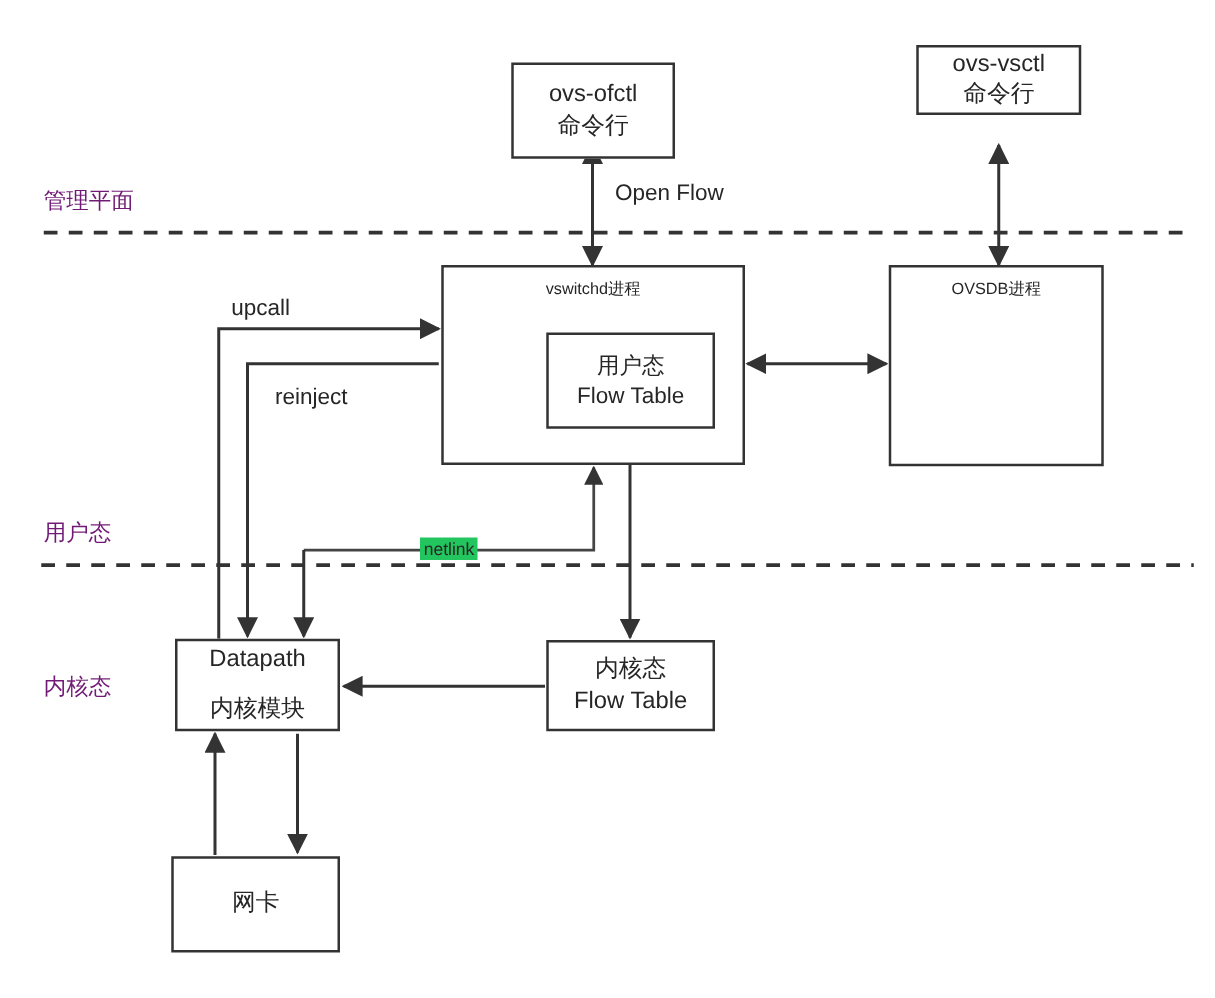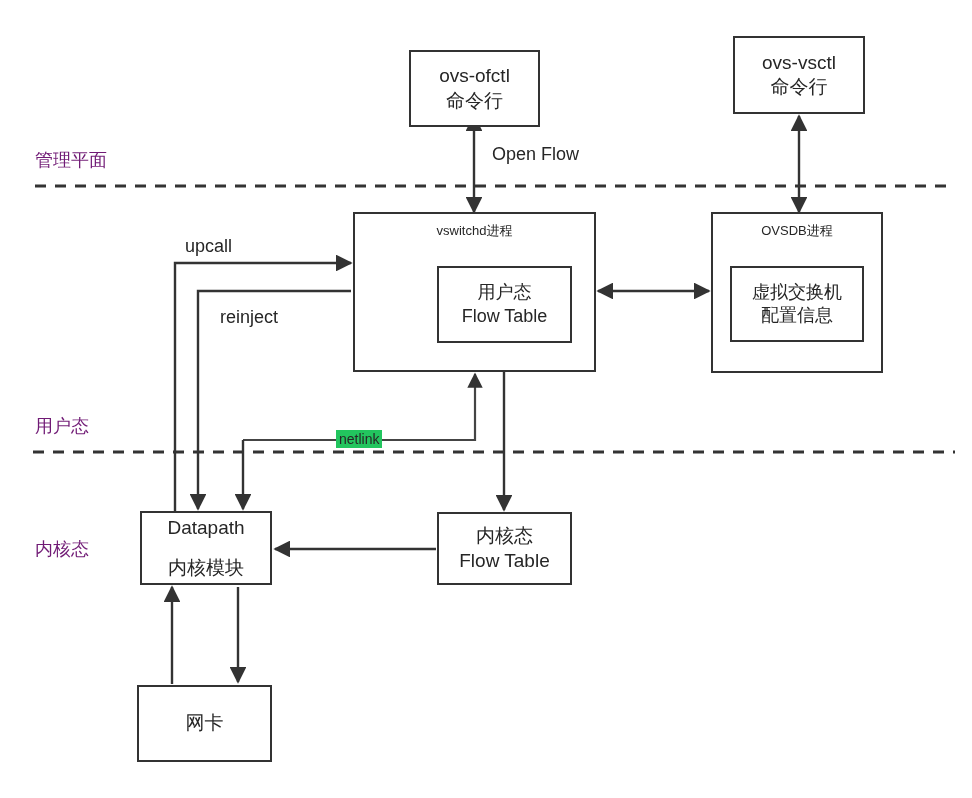--- a/index.html
+++ b/index.html
@@ -125,42 +125,38 @@
 
   <div class="layer-label" style="left:35px; top:148px;">管理平面</div>
   <div class="layer-label" style="left:35px; top:414px;">用户态</div>
   <div class="layer-label" style="left:35px; top:537px;">内核态</div>
 
   <div class="node" style="left:409px; top:37px; width:131px; height:77px;margin-top:13px;">
     <span class="line-1">ovs-ofctl</span>
     <span class="line-2">命令行</span>
   </div>
 
-  <div class="node" style="left:733px; top:36px; width:132px; height:78px;">
+  <div class="node" style="left:733px; top:36px; width:132px; height:56px;">
     <span class="line-1">ovs-vsctl</span>
     <span class="line-2">命令行</span>
   </div>
 
   <div class="node titled" style="left:353px; top:212px; width:243px; height:160px;">
     <span class="node-title">vswitchd进程</span>
   </div>
 
   <div class="inner-node" style="left:437px; top:266px; width:135px; height:77px;">
     <span class="line-1">用户态</span>
     <span class="line-2">Flow Table</span>
   </div>
 
   <div class="node titled" style="left:711px; top:212px; width:172px; height:161px;">
     <span class="node-title">OVSDB进程</span>
   </div>
 
-  <div class="inner-node" style="left:730px; top:266px; width:134px; height:76px;">
-    <span class="line-1">虚拟交换机</span>
-    <span class="line-2">配置信息</span>
-  </div>
 
   <div class="node" style="left:140px; top:511px; width:132px; height:74px;gap:16px;">
     <span class="line-1">Datapath</span>
     <span class="line-2">内核模块</span>
   </div>
 
   <div class="node" style="left:437px; top:512px; width:135px; height:73px;">
     <span class="line-1">内核态</span>
     <span class="line-2">Flow Table</span>
   </div>

